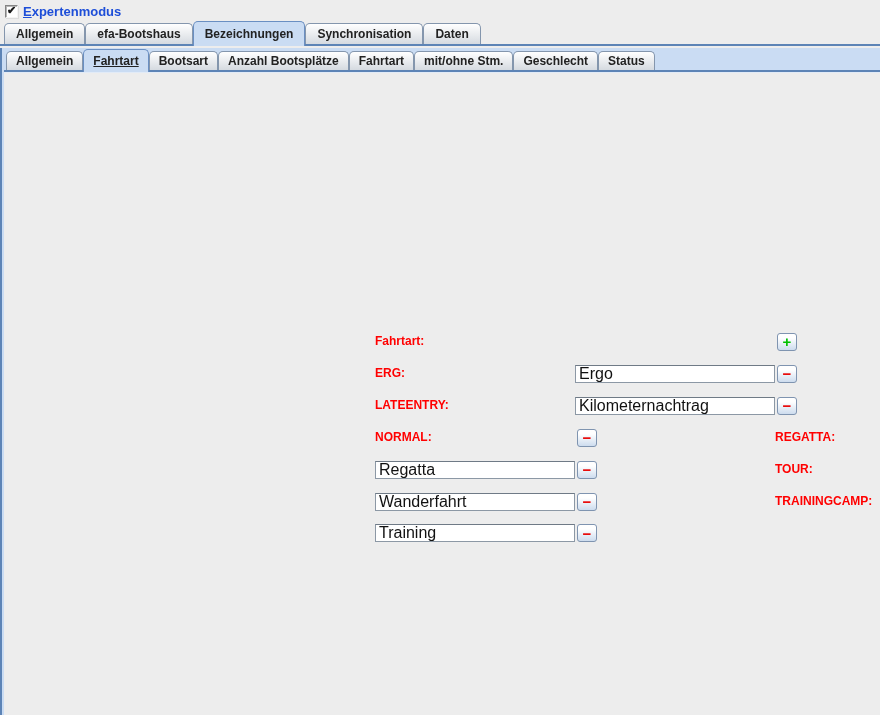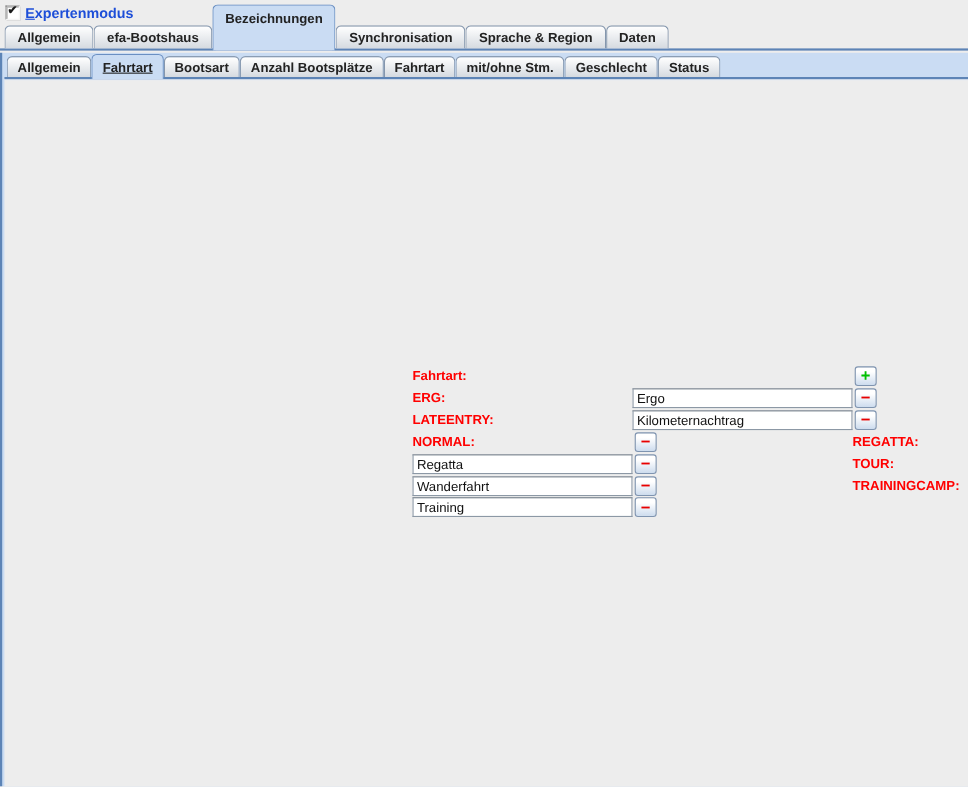--- a/index.html
+++ b/index.html
@@ -45,21 +45,21 @@
     background: linear-gradient(#ffffff, #d5dae0);
     border: 1px solid #8496ad; border-bottom: none;
     border-radius: 5px 5px 0 0;
     padding: 3px 11px;
     margin-right: 0;
     white-space: nowrap; cursor: default;
   }
   .tab.selected {
     background: #cadcf3;
     border-color: #6a8fc2;
-    padding-top: 5px; padding-bottom: 22px;
+    padding-top: 5px; padding-bottom: 5px;
     margin-bottom: -2px;
     position: relative; z-index: 5;
   }
 
   .outer-content {
     position: absolute; top: 48px; left: 0; right: 0; bottom: 0;
     background: #cadcf3;
     border-left: 2px solid #5d84b6;
     display: flex; flex-direction: column;
   }
@@ -81,34 +81,34 @@
     box-shadow: inset 0 1px 0 #e2ebf7;
     margin-left: 2px;
     position: relative; z-index: 1;
   }
 
   
   .form {
     position: absolute; left: 371px; top: 260px;
     display: grid;
     grid-template-columns: max-content 200px 22px;
-    row-gap: 1px;
+    row-gap: 13px;
     align-items: center;
   }
   .flabel {
     font-size: 12px; font-weight: bold; color: #ff0000;
     white-space: nowrap; padding-right: 2px;
     height: 19px; line-height: 19px;
   }
   .ffield {
     width: 200px; height: 18px;
     border: 1px solid #8c98a5; border-top-color: #6f7a86;
     background: #ffffff;
     font-family: "Liberation Sans", sans-serif;
-    font-size: 12px; color: #111;
+    font-size: 16px; color: #111;
     padding: 0 3px;
   }
   .spacer { height: 19px; }
   .fbtn {
     width: 20px; height: 18px; margin-left: 2px;
     border: 1px solid #7f94b0; border-radius: 3px;
     background: linear-gradient(#ffffff 25%, #cddcee);
     display: flex; align-items: center; justify-content: center;
     font-family: "Liberation Sans", sans-serif;
     font-weight: bold; font-size: 15px; line-height: 1;
@@ -127,21 +127,20 @@
   <span class="expert-label">
     <span class="mn">E</span><span>xpertenmodus</span>
   </span>
 </div>
 
 <div class="tabrow1">
   <div class="tab">Allgemein</div>
   <div class="tab">efa-Bootshaus</div>
   <div class="tab selected">Bezeichnungen</div>
   <div class="tab">Synchronisation</div>
-  <div class="tab">Sprache &amp; Region</div>
   <div class="tab">Daten</div>
 </div>
 
 <div class="outer-content">
   <div class="tabrow2">
     <div class="tab">Allgemein</div>
     <div class="tab selected">Fahrtart</div>
     <div class="tab">Bootsart</div>
     <div class="tab">Anzahl Bootsplätze</div>
     <div class="tab">Fahrtart</div>

